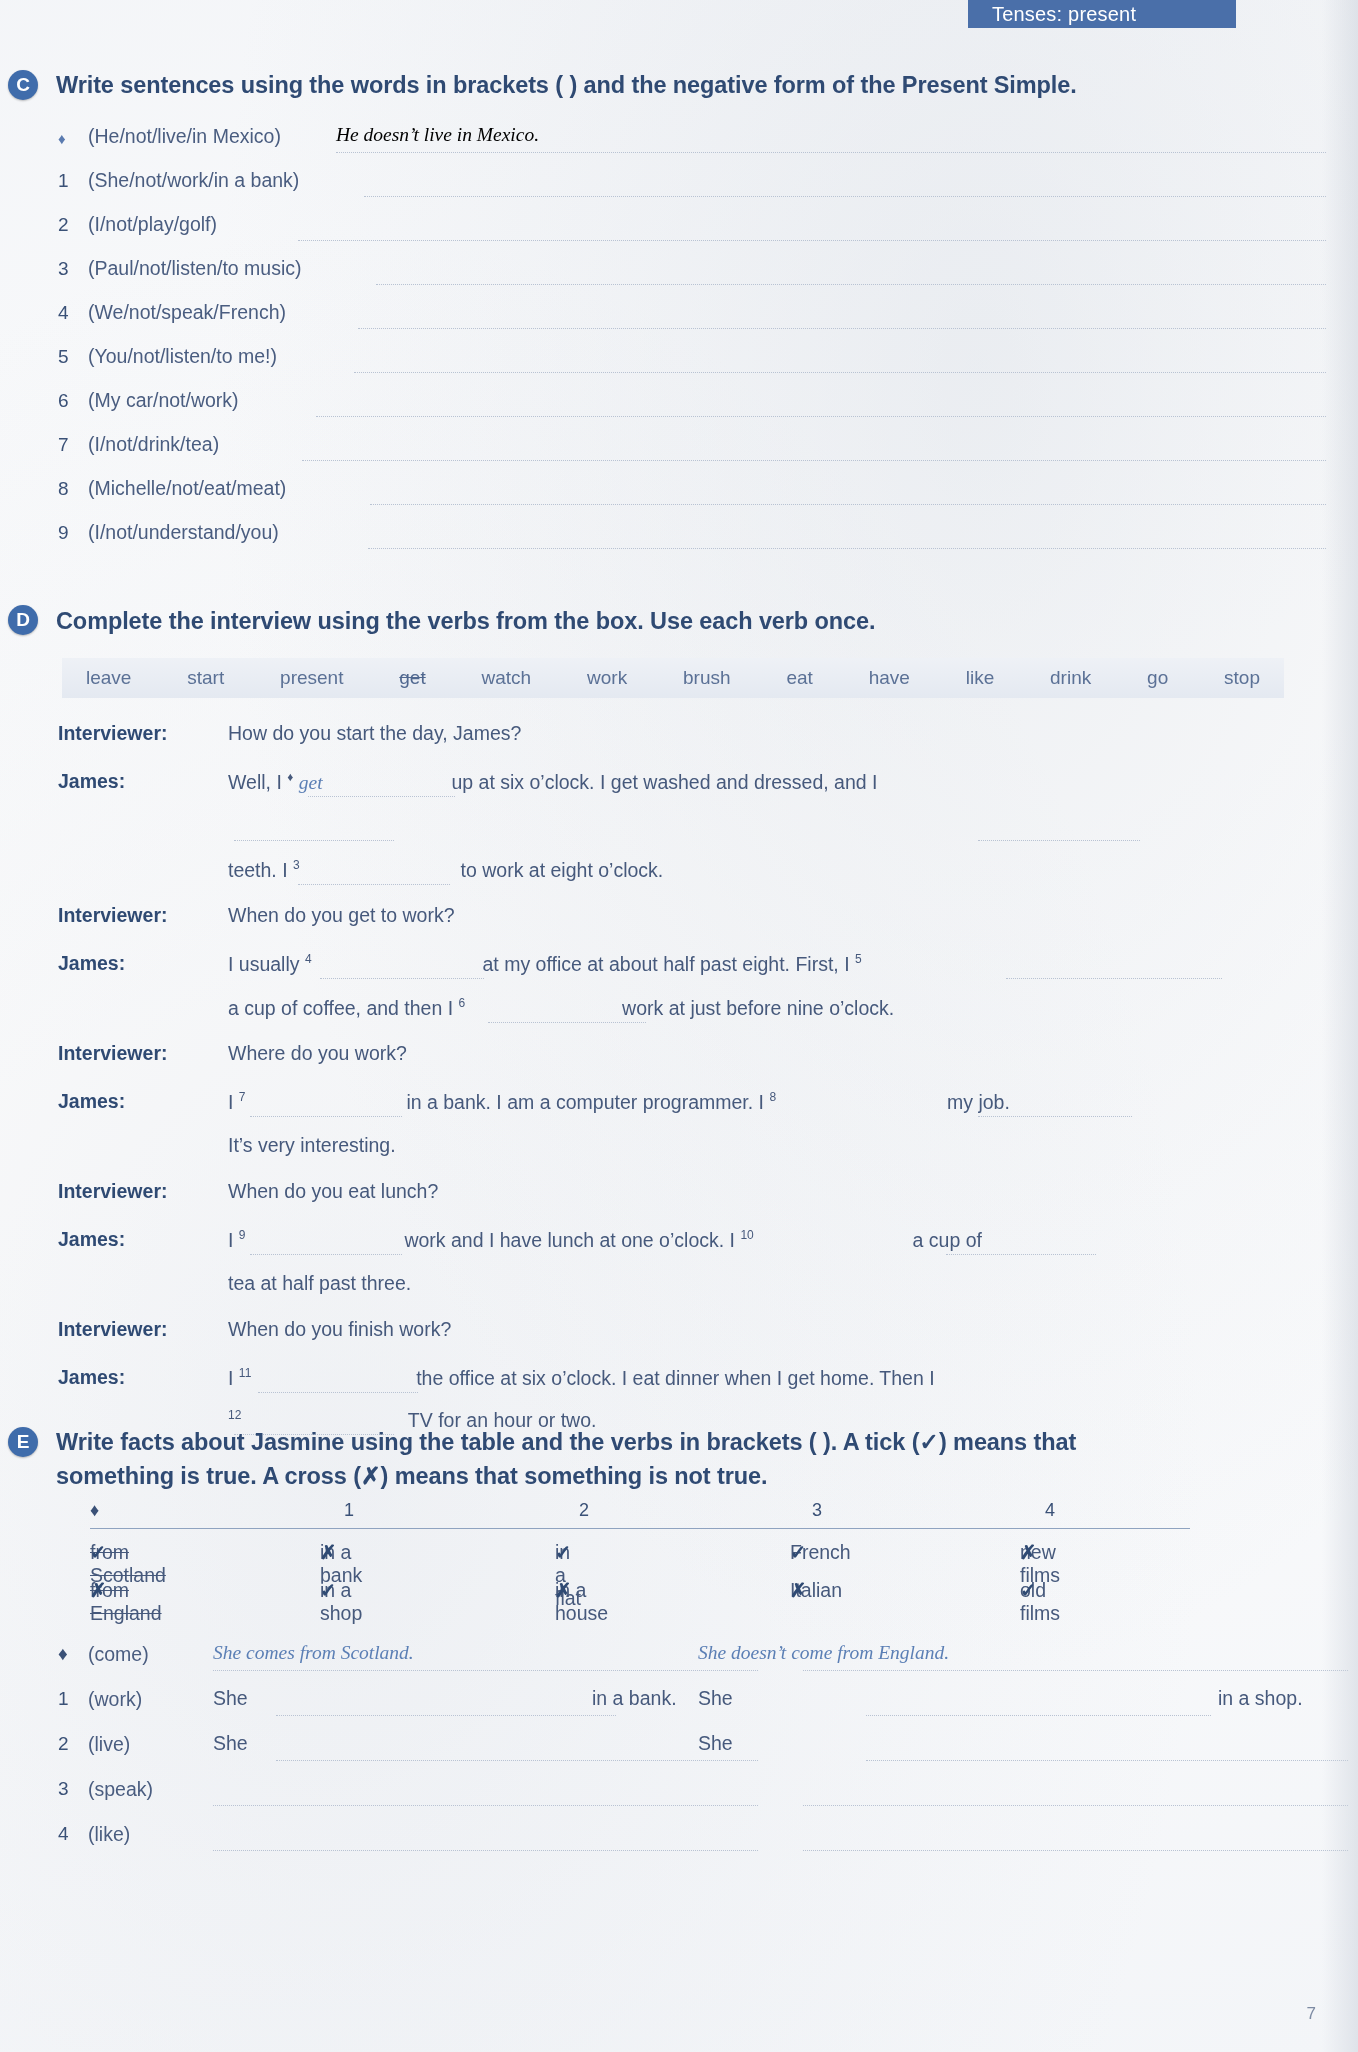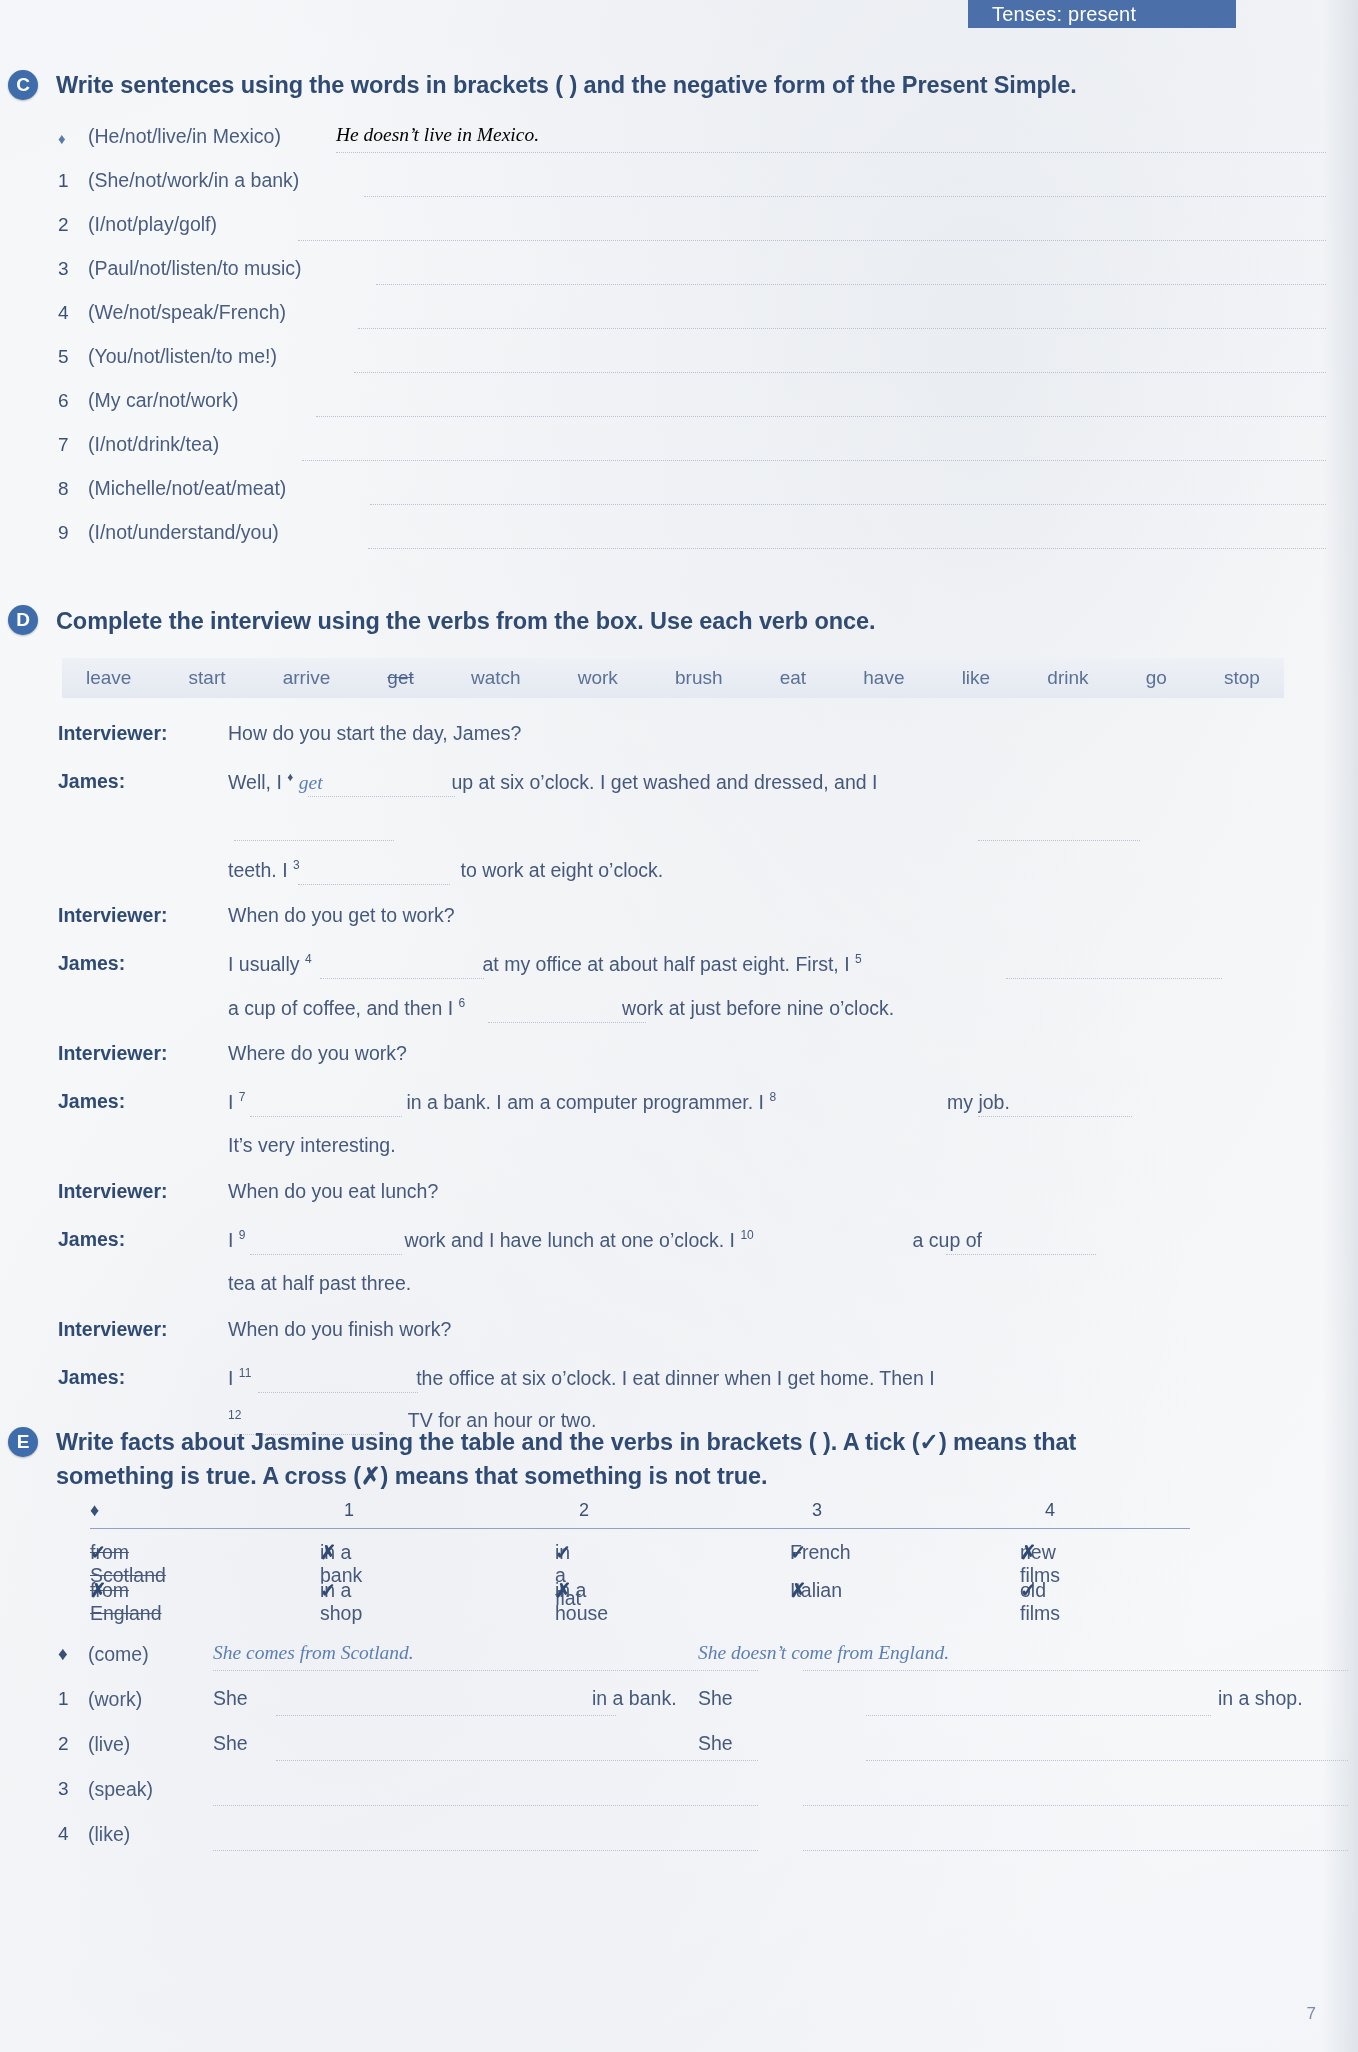--- a/index.html
+++ b/index.html
@@ -292,21 +292,21 @@
   </div>
 
   <div class="sec-marker" style="left:8px; top:605px;">
     <span>D</span>
   </div>
   <div class="sec-title" style="left:56px; top:608px; width:1260px;">Complete the interview using the verbs from the box. Use each verb once.</div>
 
   <div class="verbbox">
     <span>leave</span>
     <span>start</span>
-    <span>arrive</span>
+    <span>present</span>
     <span class="struck">get</span>
     <span>watch</span>
     <span>work</span>
     <span>brush</span>
     <span>eat</span>
     <span>have</span>
     <span>like</span>
     <span>drink</span>
     <span>go</span>
     <span>stop</span>

